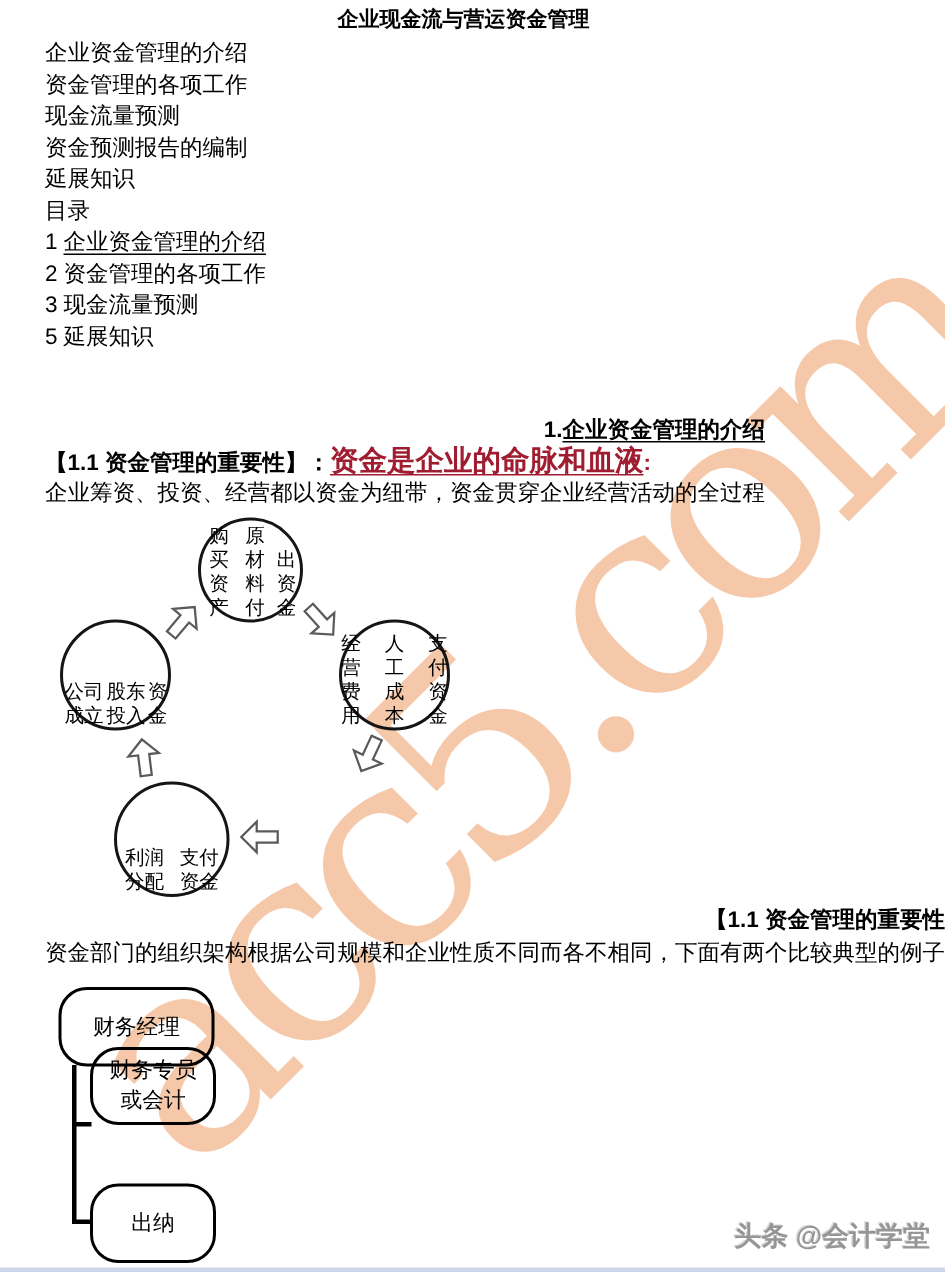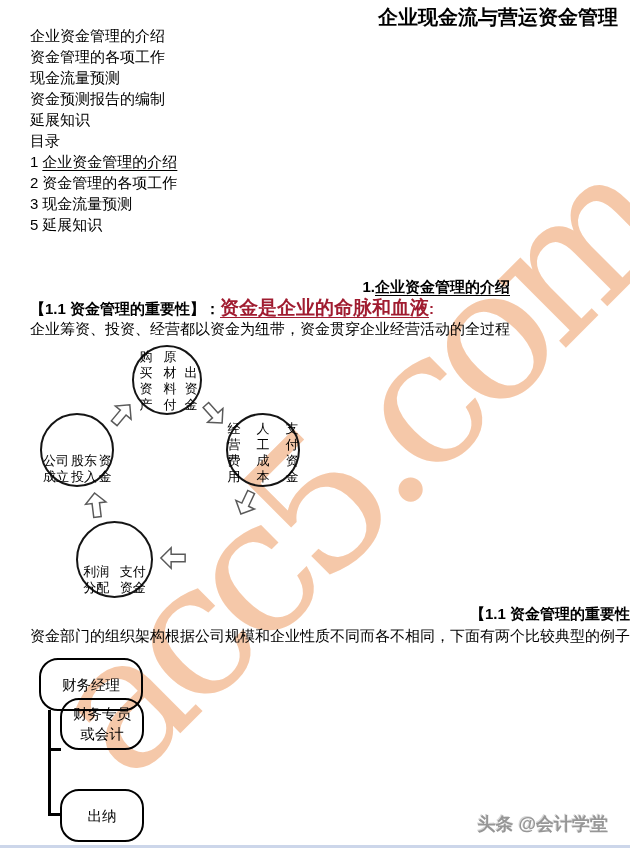--- a/index.html
+++ b/index.html
@@ -32,21 +32,21 @@
     opacity:.9;
     transform:rotate(-45deg);
     z-index:0;
     white-space:nowrap;
     user-select:none;
   }
   .content{position:relative;z-index:1;}
   
   .page-title{
     position:absolute;left:0;top:4px;width:618px;
-    text-align:right;font-size:20px;font-weight:bold;
+    text-align:center;font-size:14px;font-weight:bold;
   }
   .textcol{position:absolute;left:30px;top:25px;font-size:15px;line-height:21px;}
   .textcol .line{height:21px;white-space:nowrap;}
   .toc-num{display:inline-block;margin-right:4px;}
   .u{text-decoration:underline;text-underline-offset:3px;}
   .sec1{position:absolute;left:30px;top:276px;font-size:15px;line-height:21px;}
   .sec1 .line{height:21px;white-space:nowrap;}
   .bold{font-weight:bold;text-align:right;}
   .hl{
     color:var(--red);font-weight:bold;font-size:19px;
@@ -85,21 +85,21 @@
   }
   .ob-root{left:39px;top:658px;width:104px;height:53px;}
   .ob-c1{left:60px;top:698px;width:84px;height:52px;}
   .ob-c2{left:60px;top:789px;width:84px;height:53px;}
   .org-line{position:absolute;background:#000;}
   .ol-v{left:48px;top:710px;width:2.5px;height:105px;}
   .ol-h1{left:48px;top:748px;width:13px;height:2.5px;}
   .ol-h2{left:48px;top:813px;width:13px;height:2.5px;}
   
   .credit{
-    position:absolute;right:22px;top:812px;
+    position:absolute;right:10px;top:812px;
     font-size:18px;font-weight:bold;color:var(--credit);
     text-shadow:1px 1px 0 #ffffff,-1px -1px 0 #d9d9d9;
     white-space:nowrap;
     text-align:center;
   }
   .footer-line{position:absolute;left:0;top:845px;width:630px;height:3px;background:var(--footer);}
 </style>
 </head>
 <body>
 

